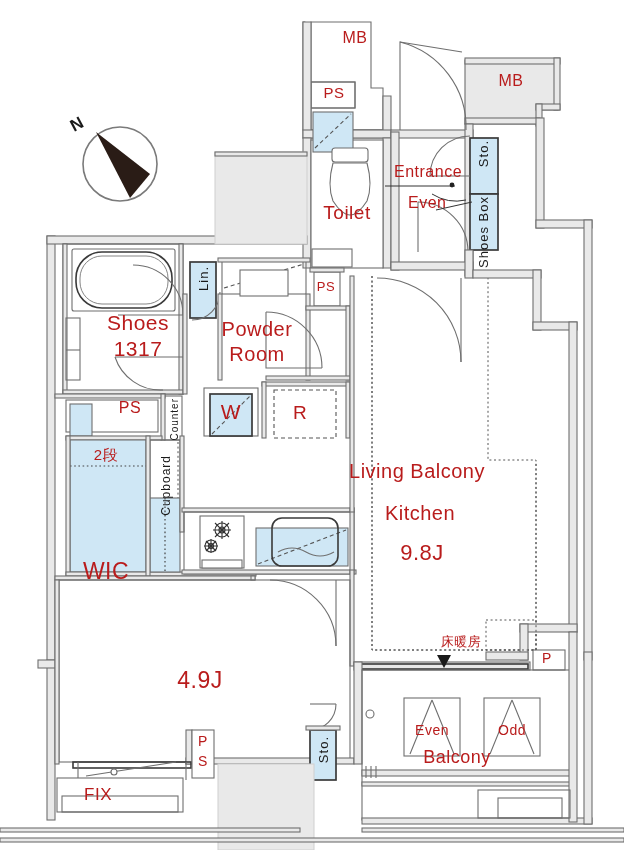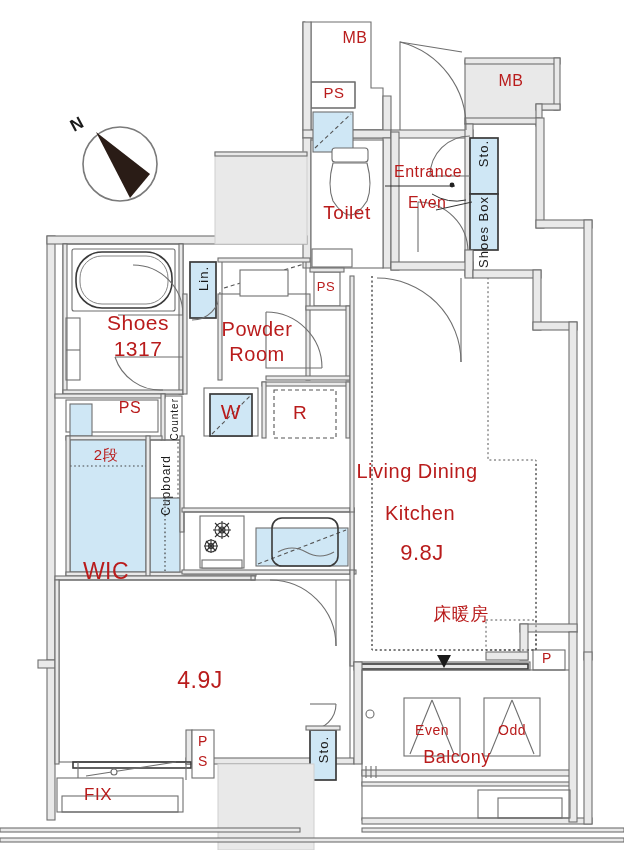--- a/index.html
+++ b/index.html
@@ -297,24 +297,24 @@
 
   <div class="lbl c" style="left:130px;top:400px;font-size:16px;">PS</div>
   <div class="vtxt up" style="left:169px;top:398px;font-size:10px;">Counter</div>
   <div class="lbl c" style="left:231px;top:401px;font-size:21px;">W</div>
   <div class="lbl c" style="left:300px;top:403px;font-size:19px;">R</div>
 
   <div class="lbl c" style="left:106px;top:447px;font-size:15px;">2段</div>
   <div class="lbl c" style="left:106px;top:511px;font-size:23px;margin-top:48px;">WIC</div>
   <div class="vtxt up" style="left:159px;top:455px;font-size:12px;">Cupboard</div>
 
-  <div class="lbl c" style="left:417px;top:461px;font-size:20px;">Living Dining</div>
+  <div class="lbl c" style="left:417px;top:461px;font-size:20px;">Living Balcony</div>
   <div class="lbl c" style="left:420px;top:503px;font-size:20px;">Kitchen</div>
   <div class="lbl c" style="left:415px;top:541px;font-size:22px;margin-left:7px;">9.8J</div>
-  <div class="lbl c" style="left:461px;top:605px;font-size:18px;font-family:'DejaVu Sans',sans-serif;">床暖房</div>
+  <div class="lbl c" style="left:461px;top:635px;font-size:13px;font-family:'DejaVu Sans',sans-serif;">床暖房</div>
 
   <div class="lbl c" style="left:200px;top:668px;font-size:23px;">4.9J</div>
 
   <div class="lbl c" style="left:203px;top:734px;font-size:14px;">P</div>
   <div class="lbl c" style="left:203px;top:754px;font-size:14px;">S</div>
   <div class="vtxt up" style="left:316px;top:736px;font-size:13px;">Sto.</div>
   <div class="lbl c" style="left:98px;top:786px;font-size:17px;">FIX</div>
 
   <div class="lbl c" style="left:547px;top:651px;font-size:14px;">P</div>
   <div class="lbl c" style="left:432px;top:723px;font-size:14px;">Even</div>

